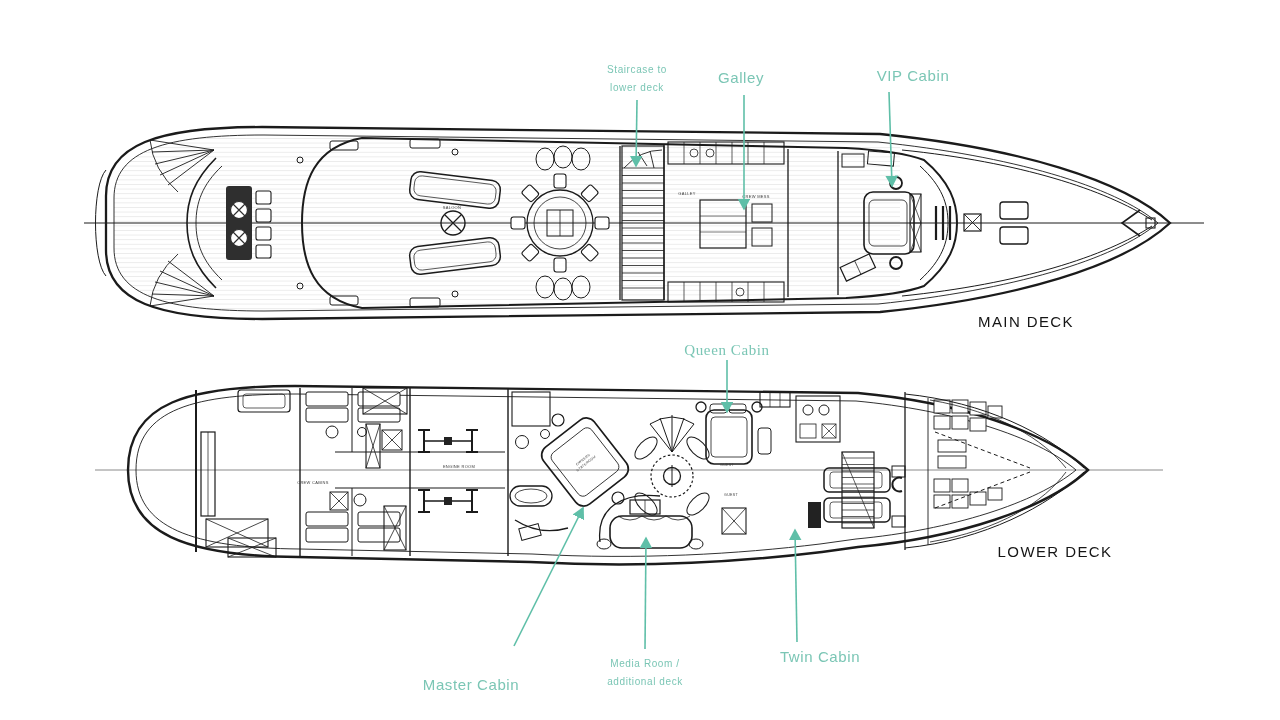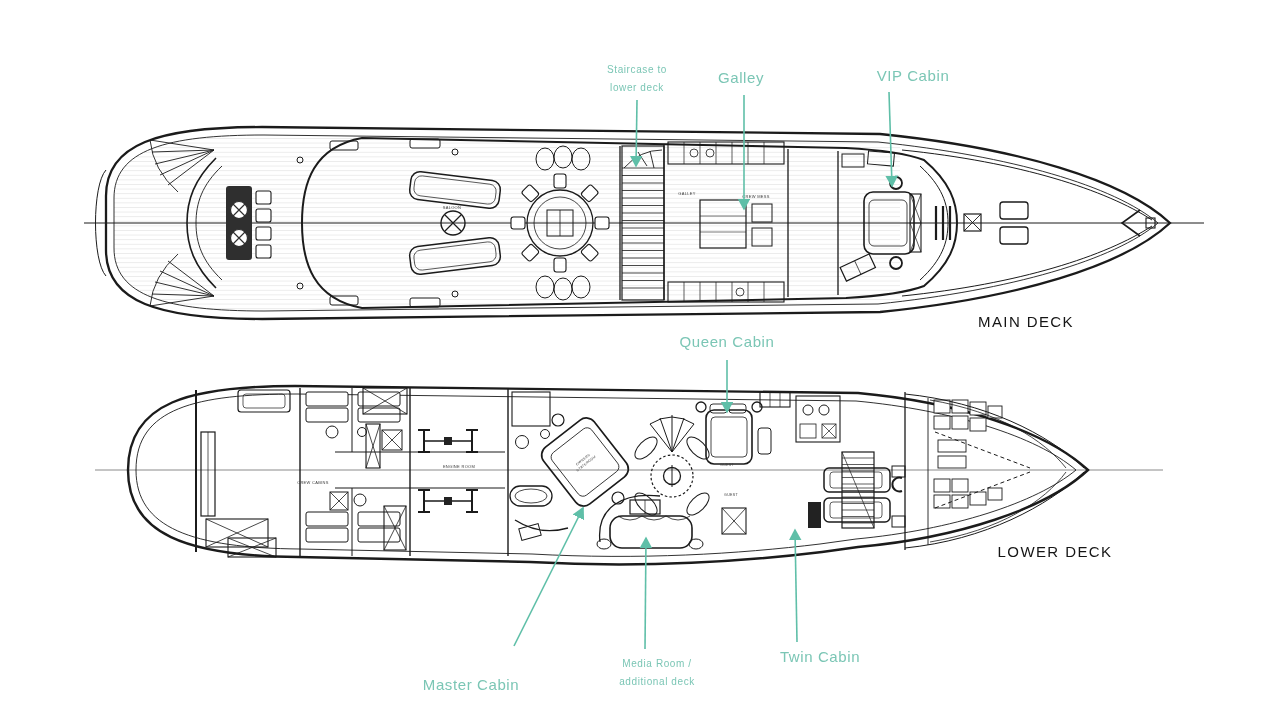--- a/index.html
+++ b/index.html
@@ -332,27 +332,27 @@
 <div class="ann small" style="left:637px;top:61px;">
   <div>Staircase to</div>
   <div>lower deck</div>
 </div>
 <div class="ann" style="left:741px;top:69px;">
   <div>Galley</div>
 </div>
 <div class="ann" style="left:872px;top:67px;margin-left:41px;">
   <div>VIP Cabin</div>
 </div>
-<div class="ann" style="left:727px;top:333px;">
+<div class="ann" style="left:727px;top:341px;font-family:Liberation Serif, serif;">
   <div>Queen Cabin</div>
 </div>
 <div class="ann" style="left:471px;top:676px;">
   <div>Master Cabin</div>
 </div>
-<div class="ann small" style="left:645px;top:655px;margin-left:12px;">
+<div class="ann small" style="left:645px;top:655px;">
   <div>Media Room /</div>
   <div>additional deck</div>
 </div>
 <div class="ann" style="left:820px;top:648px;">
   <div>Twin Cabin</div>
 </div>
 
 <div class="deck-label" style="left:1026px;top:313px;">MAIN DECK</div>
 <div class="deck-label" style="left:1055px;top:543px;">LOWER DECK</div>
 

